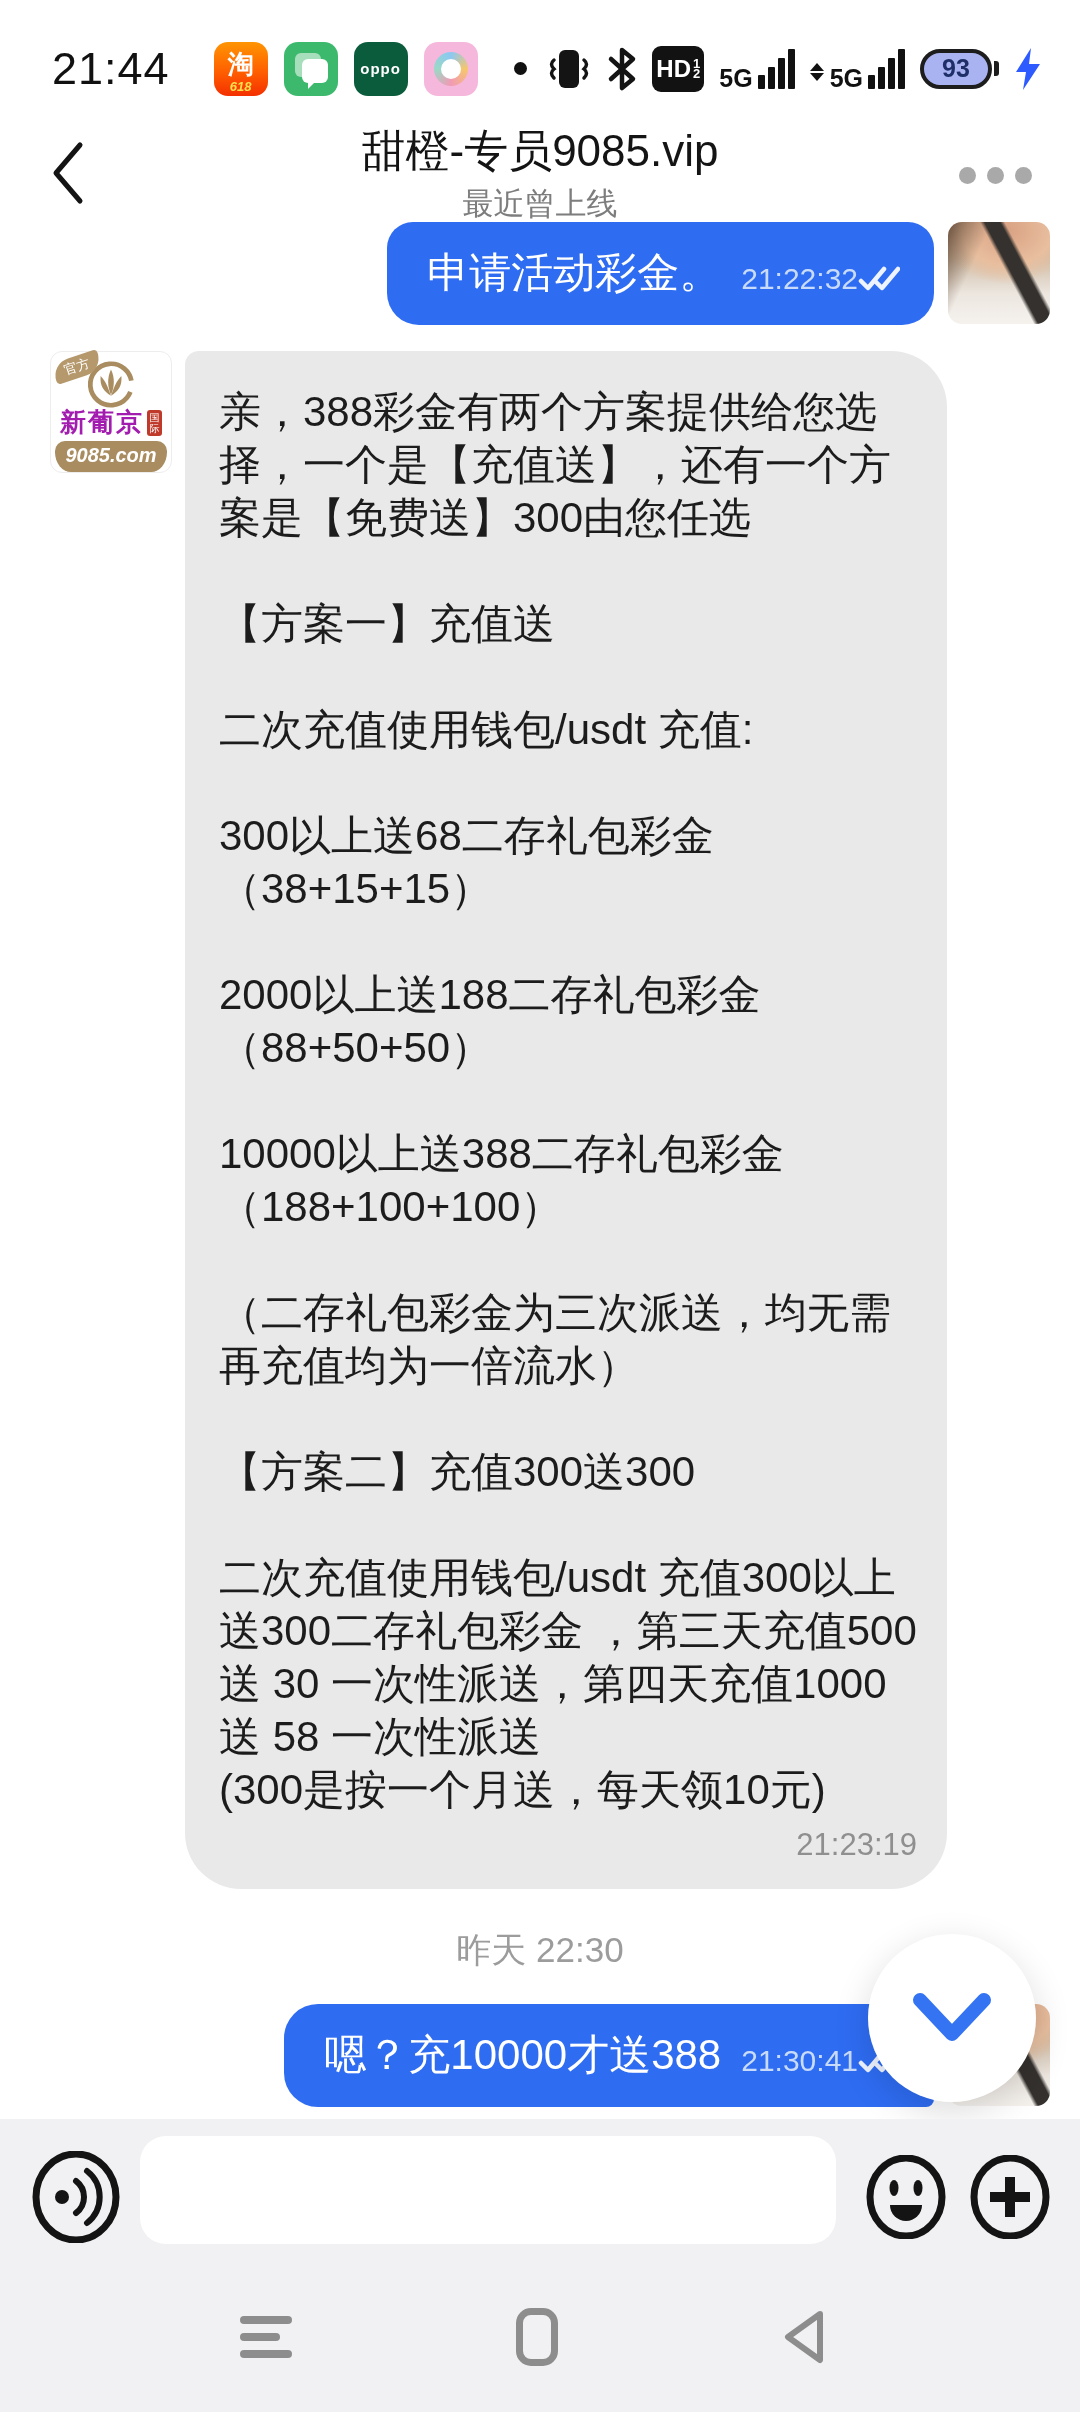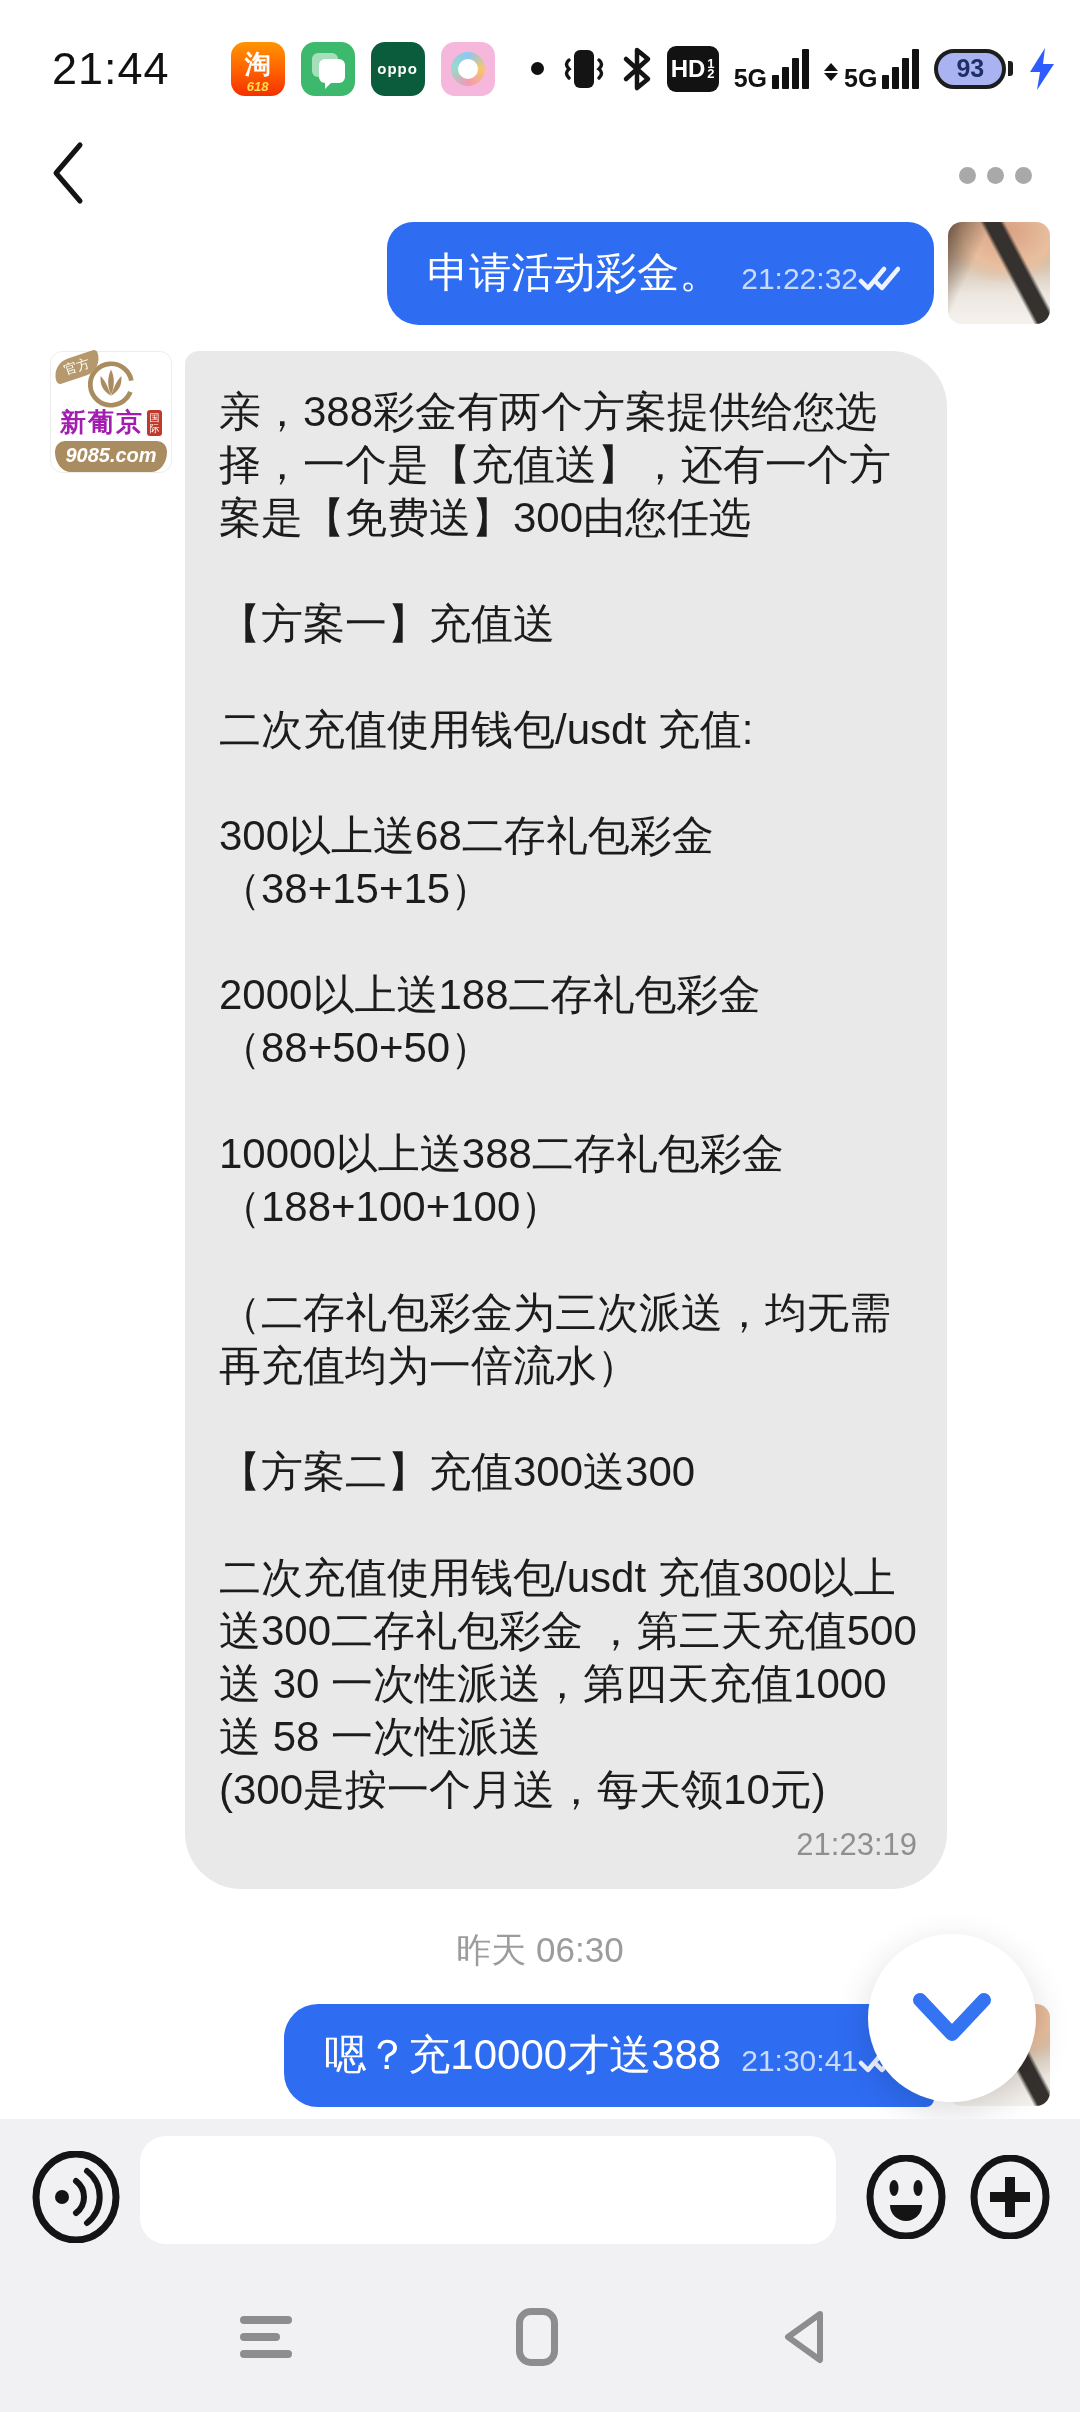--- a/index.html
+++ b/index.html
@@ -3,21 +3,21 @@
 <meta charset="utf-8">
 <style>
   html,body{margin:0;padding:0;background:#666;}
   *{box-sizing:border-box;}
   .screen{
     position:relative;width:1080px;height:2412px;background:#ffffff;overflow:hidden;
     font-family:"Liberation Sans","DejaVu Sans",sans-serif;color:#1b1b1b;
   }
   
   .status-bar{position:absolute;top:0;left:0;width:1080px;height:123px;background:#fff;
-    display:flex;align-items:center;padding:14px 38px 0 52px;gap:17px;}
+    display:flex;align-items:center;padding:14px 38px 0 52px;}
   .sb-time{font-size:45px;font-weight:500;color:#111;letter-spacing:1px;}
   .sb-apps{display:flex;align-items:center;gap:16px;margin-left:44px;}
   .app-ic{width:54px;height:54px;border-radius:14px;position:relative;overflow:hidden;
     display:flex;align-items:center;justify-content:center;}
   .app-taobao{background:linear-gradient(180deg,#ff9502 0%,#ff5f00 55%,#f43000 100%);}
   .app-taobao .tb-char{color:#fff;font-size:26px;font-weight:700;margin-top:-8px;}
   .app-taobao .tb-badge{position:absolute;bottom:2px;left:0;right:0;text-align:center;
     font-size:13px;font-style:italic;font-weight:700;color:#ffe14d;}
   .app-chat{background:#3cb96c;}
   .app-chat .bub1{position:absolute;left:11px;top:11px;width:26px;height:24px;background:rgba(255,255,255,.55);border-radius:6px;}
@@ -184,20 +184,24 @@
       </svg>
     </div>
   </div>
 
   <div class="chat-header">
     <div class="back-btn">
       <svg width="44" height="64" viewBox="0 0 44 64">
         <polyline points="34,4 10,32 34,60" fill="none" stroke="#141414" stroke-width="5" stroke-linecap="round" stroke-linejoin="round"></polyline>
       </svg>
     </div>
+    <div class="hdr-center">
+      <div class="hdr-title">甜橙-专员9085.vip</div>
+      <div class="hdr-sub">最近曾上线</div>
+    </div>
     <div class="menu-dots">
       <i></i>
         <i></i>
         <i></i>
     </div>
   </div>
 
   <div class="chat-area">
 
     <div class="row row-out row1">
@@ -248,21 +252,21 @@
 （二存礼包彩金为三次派送，均无需再充值均为一倍流水）
 
 【方案二】充值300送300
 
 二次充值使用钱包/usdt 充值300以上送300二存礼包彩金 ，第三天充值500 送 30 一次性派送，第四天充值1000 送 58 一次性派送
 (300是按一个月送，每天领10元)</span>
         <span class="in-time">21:23:19</span>
       </div>
     </div>
 
-    <div class="date-divider">昨天 06:30</div>
+    <div class="date-divider">昨天 22:30</div>
 
     <div class="row row-out row3">
       <div class="bubble bubble-out">
         <span>嗯？充10000才送388</span>
         <span class="b-time">
           <span>21:30:41</span>
           <svg width="42" height="26" viewBox="0 0 42 26">
             <polyline points="3,15 10,22 26,3" fill="none" stroke="#eef4ff" stroke-width="4.5" stroke-linecap="round" stroke-linejoin="round"></polyline>
             <polyline points="17,15 24,22 40,3" fill="none" stroke="#eef4ff" stroke-width="4.5" stroke-linecap="round" stroke-linejoin="round"></polyline>
           </svg>

